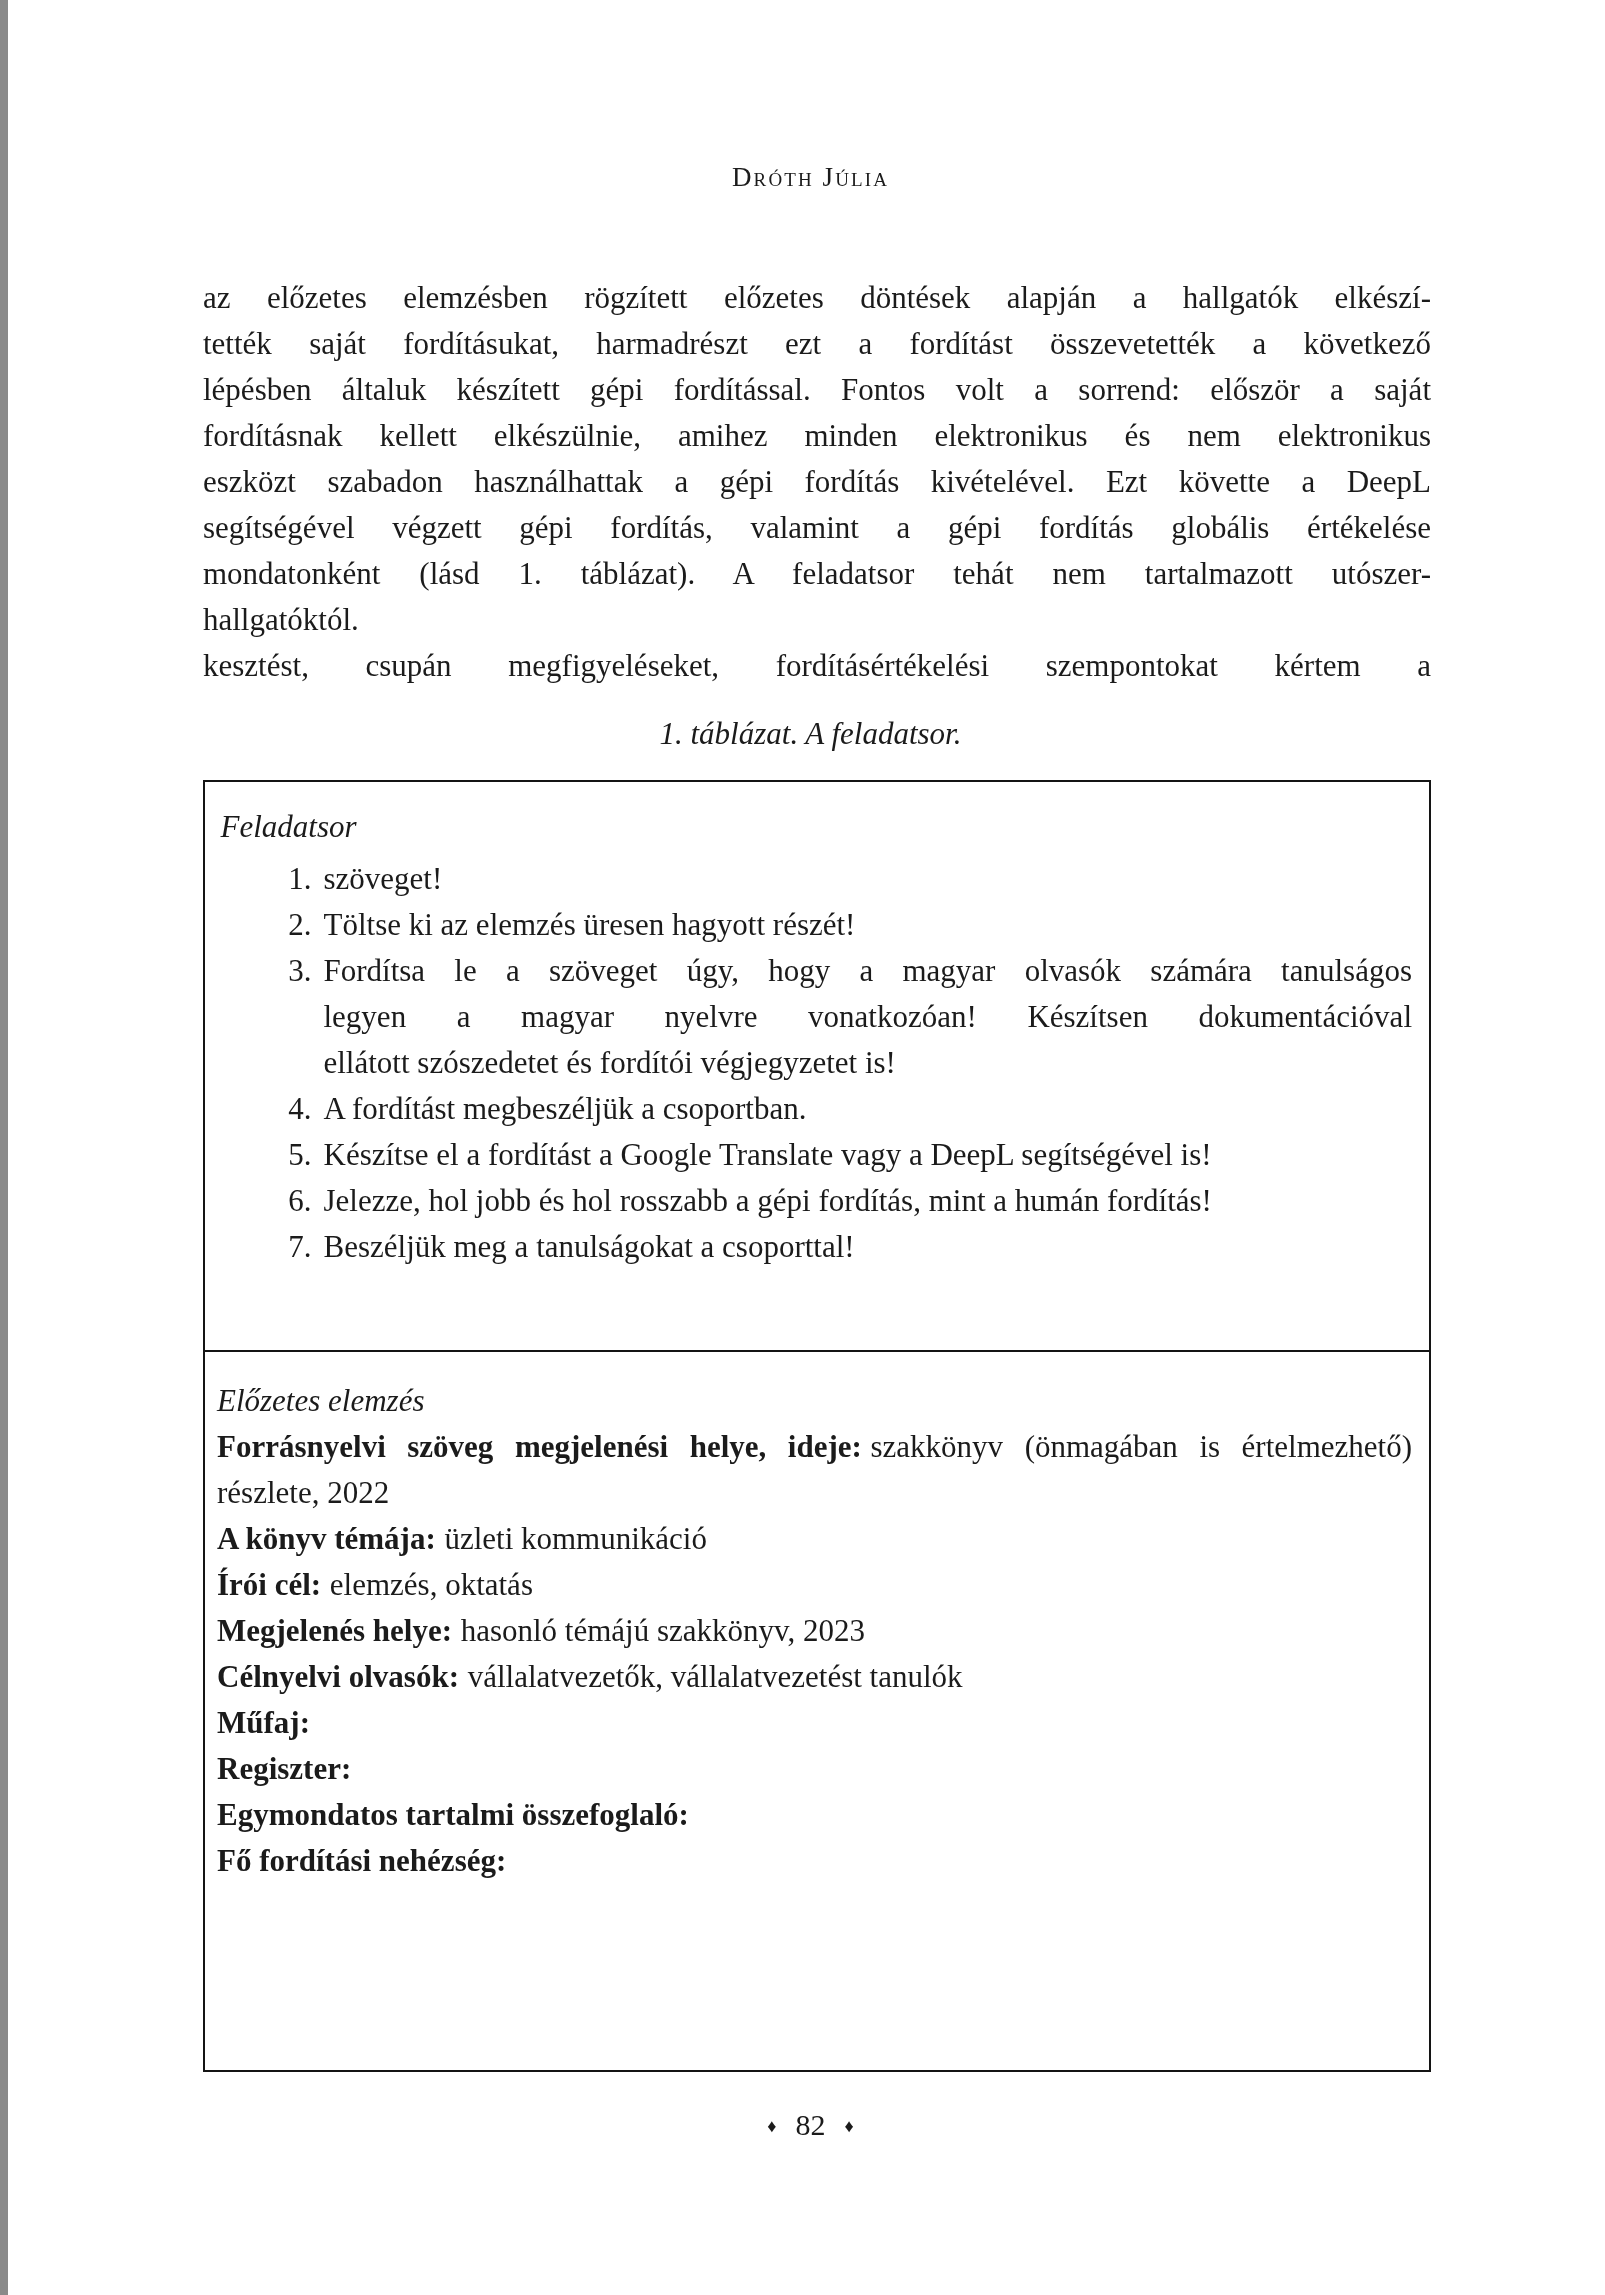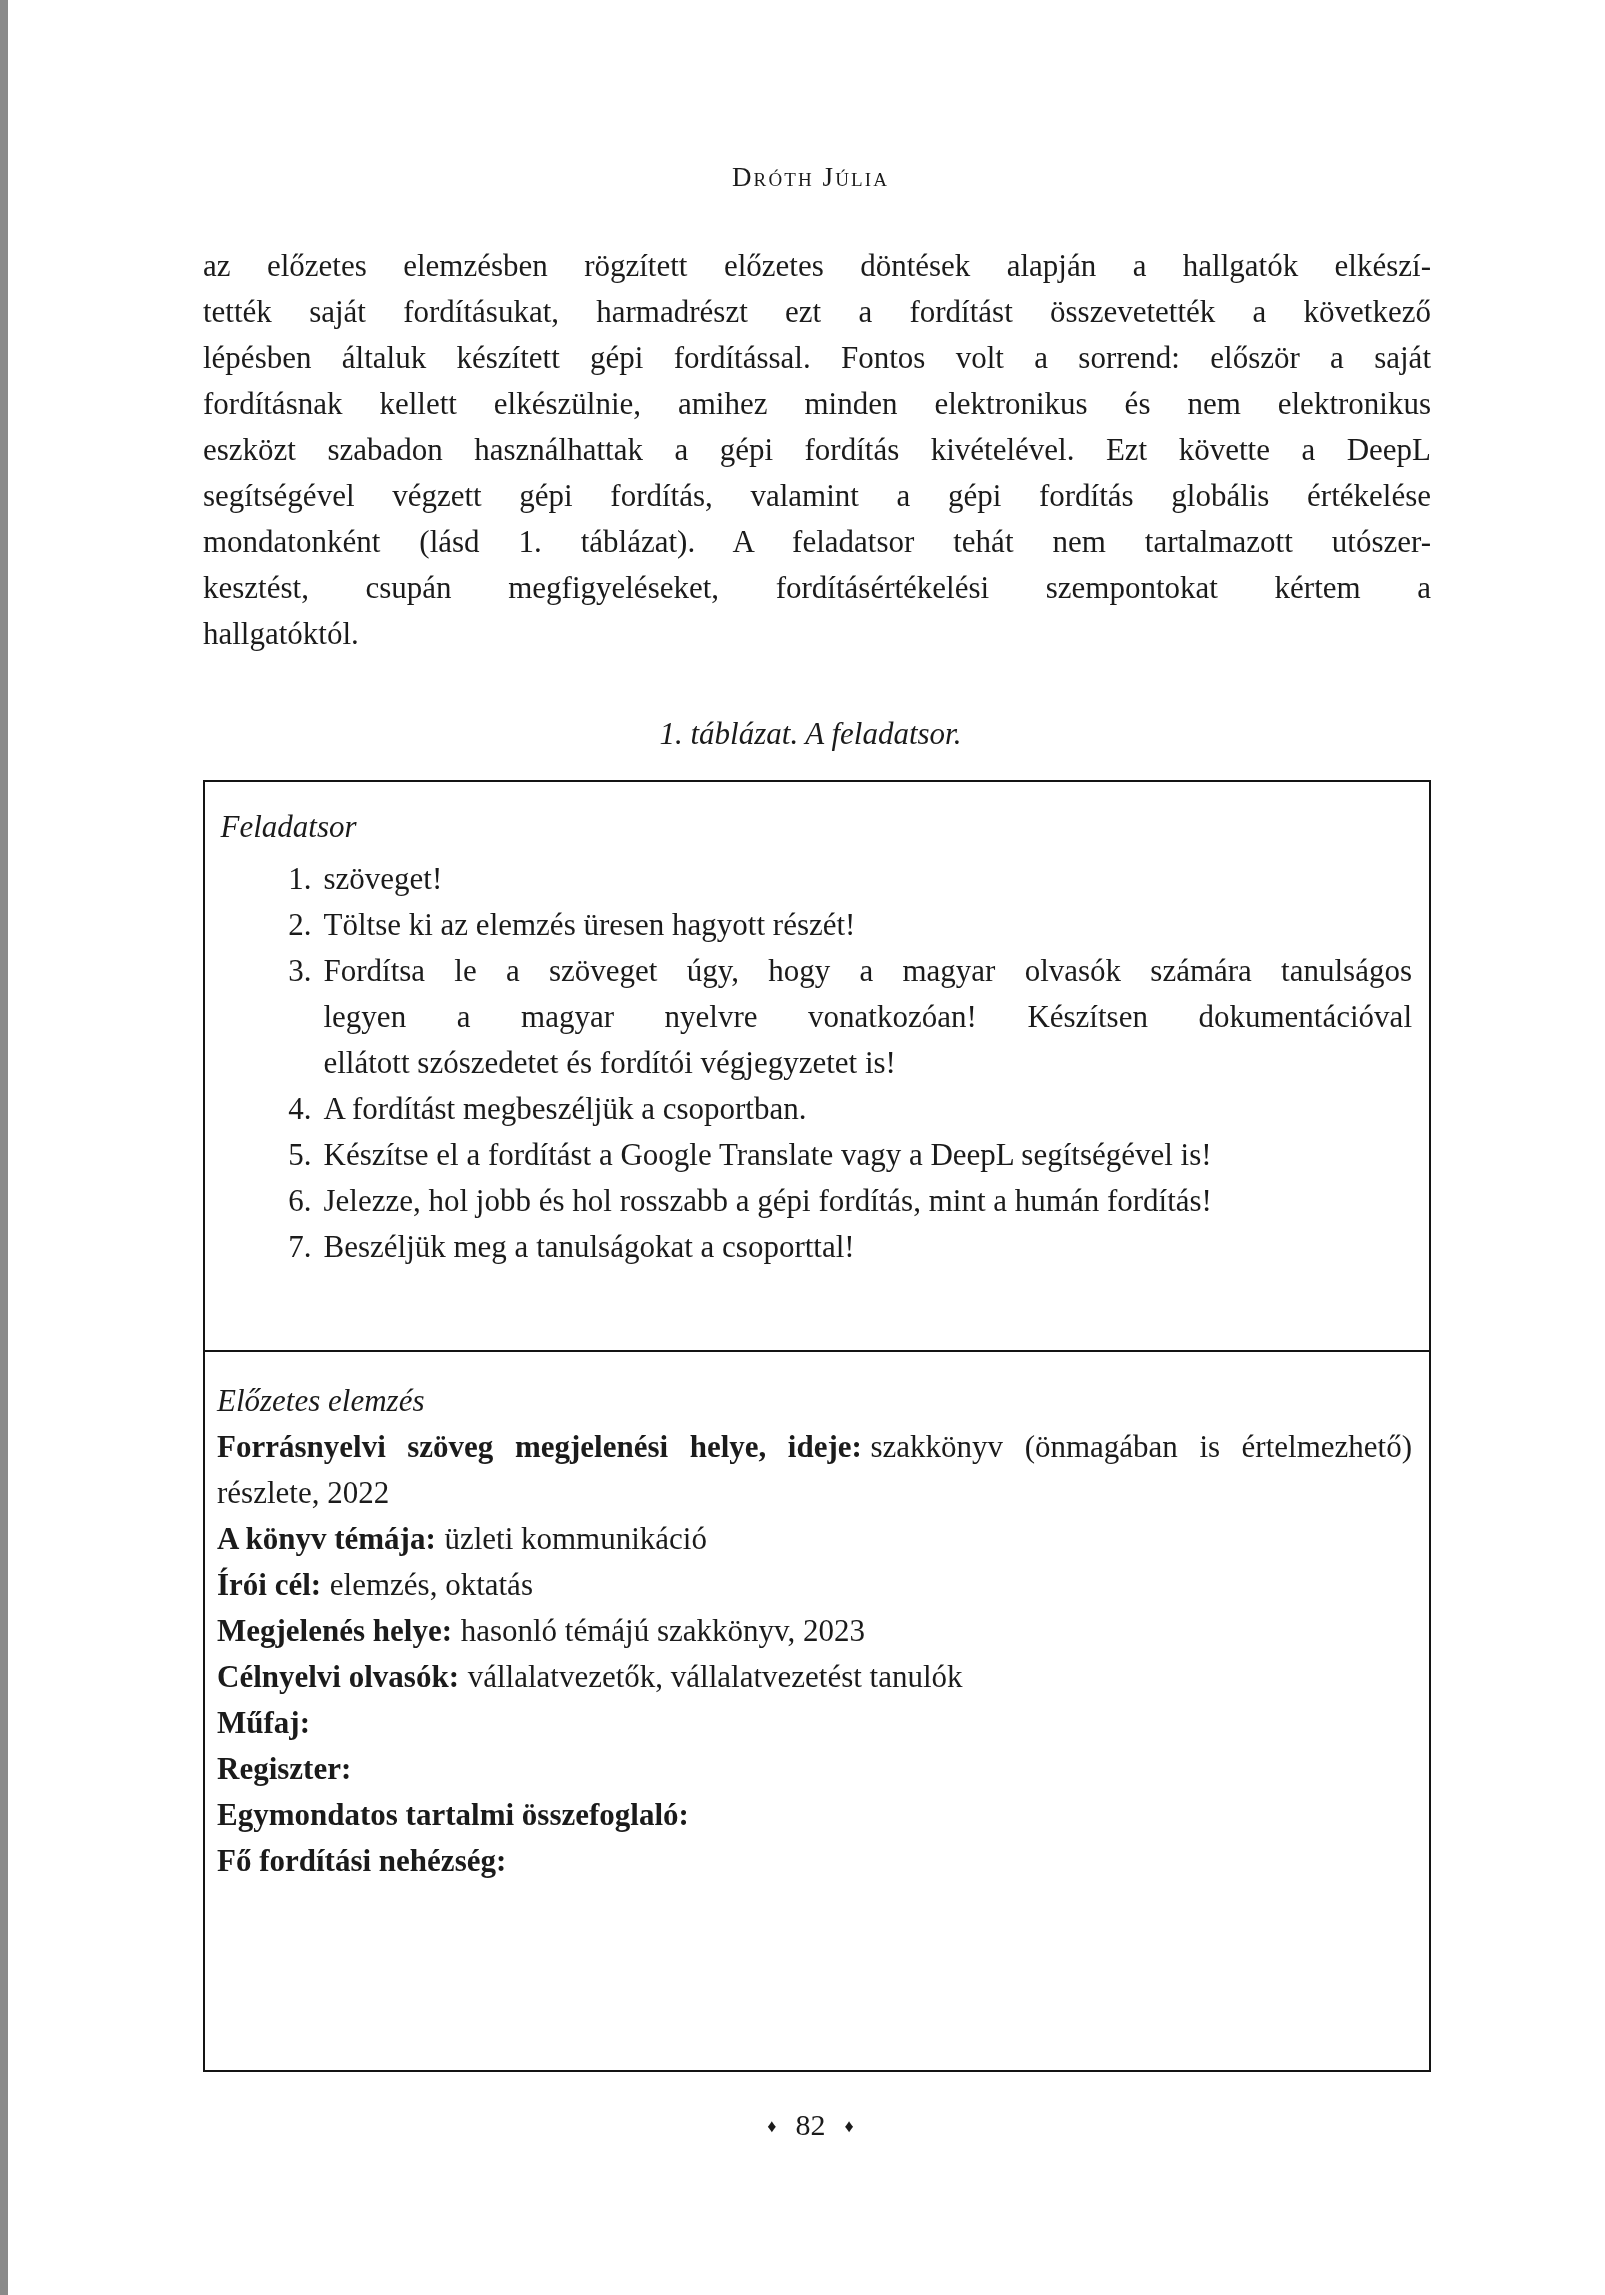--- a/index.html
+++ b/index.html
@@ -14,21 +14,21 @@
   }
   .running-header{
     position:absolute;top:162px;left:0;width:100%;
     text-align:center;
     font-variant:small-caps;
     font-size:27px;
     letter-spacing:2.1px;
     color:#1b1b1b;
   }
   .body-paragraph{
-    position:absolute;top:243px;left:195px;width:1228px;
+    position:absolute;top:275px;left:195px;width:1228px;
     font-size:31px;line-height:46px;
   }
   .pline{text-align:justify;}
   .jl{text-align-last:justify;}
   .table-caption{
     position:absolute;top:716px;left:0;width:100%;
     text-align:center;font-style:italic;font-size:31px;
   }
   .task-box{
     position:absolute;top:780px;left:195px;width:1228px;height:1292px;
@@ -67,22 +67,22 @@
   <div class="running-header">Dróth Júlia</div>
 
   <div class="body-paragraph">
     <div class="pline jl">az előzetes elemzésben rögzített előzetes döntések alapján a hallgatók elkészí-</div>
     <div class="pline jl">tették saját fordításukat, harmadrészt ezt a fordítást összevetették a következő</div>
     <div class="pline jl">lépésben általuk készített gépi fordítással. Fontos volt a sorrend: először a saját</div>
     <div class="pline jl">fordításnak kellett elkészülnie, amihez minden elektronikus és nem elektronikus</div>
     <div class="pline jl">eszközt szabadon használhattak a gépi fordítás kivételével. Ezt követte a DeepL</div>
     <div class="pline jl">segítségével végzett gépi fordítás, valamint a gépi fordítás globális értékelése</div>
     <div class="pline jl">mondatonként (lásd 1. táblázat). A feladatsor tehát nem tartalmazott utószer-</div>
+    <div class="pline">hallgatóktól.</div>
     <div class="pline jl">kesztést, csupán megfigyeléseket, fordításértékelési szempontokat kértem a</div>
-    <div class="pline">hallgatóktól.</div>
   </div>
 
   <div class="table-caption">1. táblázat. A feladatsor.</div>
 
   <div class="task-box">
 
     <div class="box-section sec-tasks">
       <div class="section-title">Feladatsor</div>
       <div class="task-list">
 

